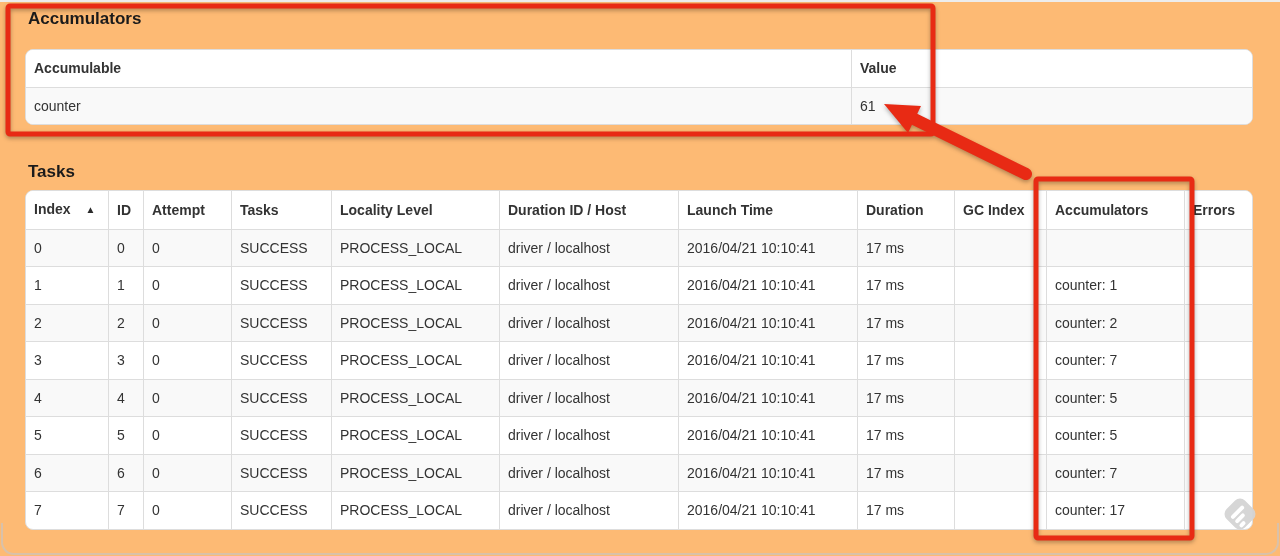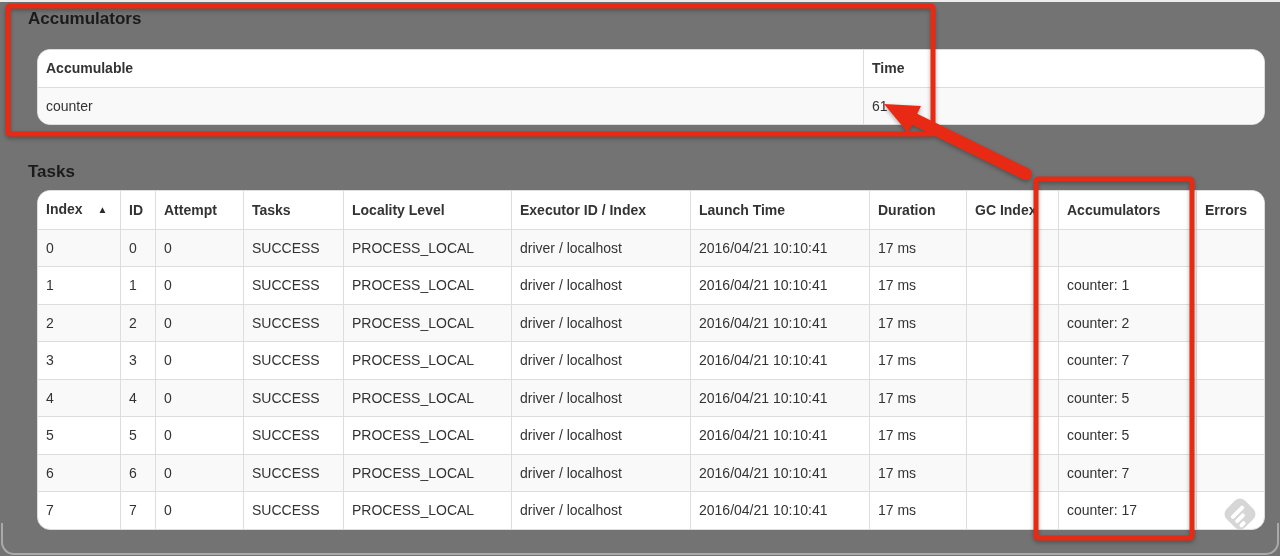--- a/index.html
+++ b/index.html
@@ -2,21 +2,21 @@
 <html style="--ann-c: #e82a14; --border-c: #dddddd; --stripe-c: #f9f9f9; --text-c: #333333; --wm-c: #d4d4d4;"><head>
 <meta charset="utf-8">
 <style>
   html, body {
     margin: 0; padding: 0;
     width: 1280px; height: 556px;
     overflow: hidden;
     background: #ffffff;
     font-family: "Liberation Sans", "DejaVu Sans", sans-serif;
   }
-  #app { position: relative; width: 1280px; height: 556px; background: #737373; }
+  #app { position: relative; width: 1280px; height: 556px; background: #fdba74; }
 
   
   .top-line { position: absolute; top: 0; left: 0; right: 0; height: 2px; background: #ededed; }
   .bottom-frame {
     position: absolute; left: 1px; right: 1px; bottom: 1px; height: 30px;
     border: 2px solid #c6c6c6; border-top: none;
     border-radius: 0 0 13px 13px;
     opacity: .65; filter: blur(.6px);
     pointer-events: none;
   }
@@ -24,23 +24,23 @@
   .heading {
     position: absolute; left: 28px;
     margin: 0;
     font-size: 17px; font-weight: bold; color: #1b1b1b;
     letter-spacing: 0;
   }
   #accumulators-heading { top: 9px; }
   #tasks-heading { top: 162px; }
 
   .table-wrap {
-    position: absolute; left: 37px;
+    position: absolute; left: 25px;
     border: 1px solid var(--border-c, #ddd);
-    border-radius: 13px;
+    border-radius: 8px;
     overflow: hidden;
     width: 1226px;
     background: #fff;
   }
   #accumulators-table-wrap { top: 49px; }
   #tasks-table-wrap { top: 190px; }
 
   table { border-collapse: separate; border-spacing: 0; width: 100%; table-layout: fixed; }
   th, td {
     padding: 8px;
@@ -96,21 +96,21 @@
 
   <div class="table-wrap" id="accumulators-table-wrap">
     <table>
       <colgroup>
           <col style="width:825px">
           <col>
         </colgroup>
       <thead>
         <tr>
           <th>Accumulable</th>
-          <th>Time</th>
+          <th>Value</th>
         </tr>
       </thead>
       <tbody>
           <tr>
             <td>counter</td>
             <td>61</td>
           </tr>
         </tbody>
     </table>
   </div>
@@ -135,21 +135,21 @@
       <thead>
         <tr>
           <th>
             <span>Index</span>
             <span class="sort-icon">▲</span>
           </th>
           <th>ID</th>
           <th>Attempt</th>
           <th>Tasks</th>
           <th>Locality Level</th>
-          <th>Executor ID / Index</th>
+          <th>Duration ID / Host</th>
           <th>Launch Time</th>
           <th>Duration</th>
           <th>GC Index</th>
           <th>Accumulators</th>
           <th>Errors</th>
         </tr>
       </thead>
       <tbody>
           <tr>
             <td>0</td>

